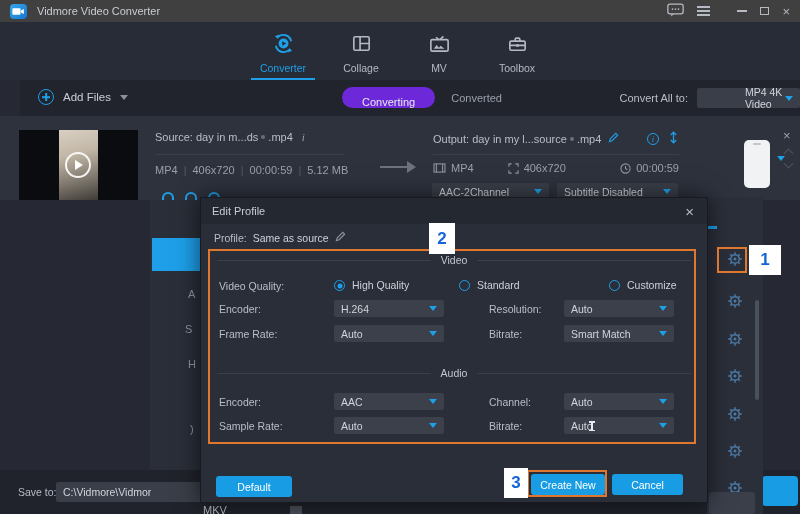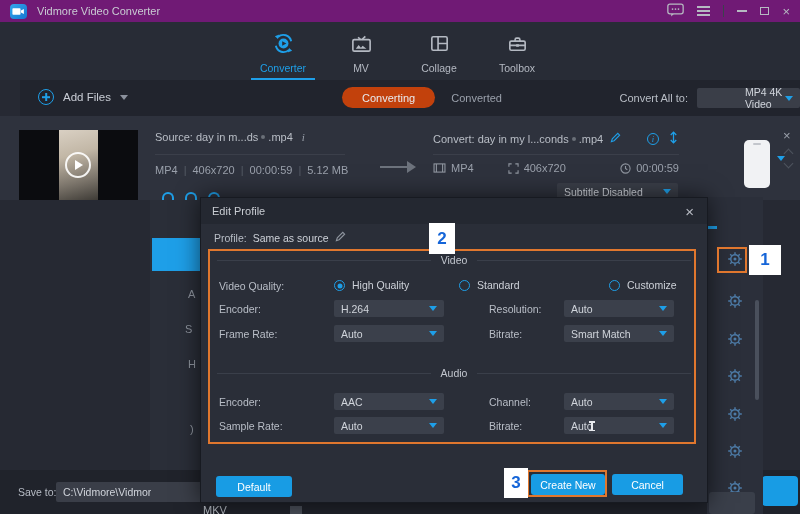--- a/index.html
+++ b/index.html
@@ -7,21 +7,21 @@
   #app {
     position:relative; width:800px; height:514px; overflow:hidden;
     font-family:"Liberation Sans", sans-serif; color:#c6cad2; background:#262933;
     font-size:11px; -webkit-font-smoothing:antialiased;
   }
   .abs { position:absolute; }
   .row { display:flex; align-items:center; }
   .dim { color:#9aa0ab; }
 
   
-  #titlebar { left:0; top:0; width:800px; height:22px; background:#701a75; display:flex; align-items:center; z-index:6; }
+  #titlebar { left:0; top:0; width:800px; height:22px; background:#404040; display:flex; align-items:center; z-index:6; }
   .logo { width:17px; height:15px; margin-left:10px; border-radius:4px;
           background:linear-gradient(135deg,#35a7ec,#1577d2); display:flex; align-items:center; justify-content:center; }
   #win-title { margin-left:10px; font-size:11px; color:#c9ccd3; }
   .winctl { display:flex; align-items:center; margin-left:auto; margin-right:10px; gap:13px; color:#b6bac2; }
   .hamb { display:flex; flex-direction:column; gap:2.5px; }
   .hamb div { width:13px; height:1.5px; background:#b6bac2; }
   .vsep { width:1px; height:12px; background:#3c414c; }
   .minbar { width:10px; height:1.5px; background:#b6bac2; }
   .maxbox { width:9px; height:8px; border:1.2px solid #b6bac2; }
   .xglyph { font-size:13px; line-height:1; }
@@ -35,21 +35,21 @@
   .tab.active::after { content:""; position:absolute; left:3px; right:3px; bottom:0; height:2px; background:#1e9fe8; }
 
   
   #toolbar { left:0; top:80px; width:800px; height:36px; background:#21242d; z-index:6;margin-left:20px; }
   .pluscirc { width:16px; height:16px; border:1.6px solid #1e9fe8; border-radius:50%; position:relative; }
   .pluscirc::before, .pluscirc::after { content:""; position:absolute; background:#1e9fe8; }
   .pluscirc::before { left:50%; top:3px; bottom:3px; width:1.6px; transform:translateX(-50%); }
   .pluscirc::after  { top:50%; left:3px; right:3px; height:1.6px; transform:translateY(-50%); }
   .caret { width:0; height:0; border-left:4px solid transparent; border-right:4px solid transparent; border-top:5px solid #1e9fe8; }
   .caret.gray { border-top-color:#8b919c; }
-  .pill { background:#c2410c; border-radius:11px; height:21px; padding:0 20px; display:flex; align-items:center; color:#e8eaee; }
+  .pill { background:#6d28d9; border-radius:11px; height:21px; padding:0 20px; display:flex; align-items:flex-end; color:#e8eaee; }
   .dd { background:#3a3e48; border-radius:2px; height:17px; display:flex; align-items:center; justify-content:space-between;
         padding:0 7px; font-size:10.5px; color:#d0d4db; }
 
   
   #filerow { left:0; top:116px; width:800px; height:84px; background:#2e323d; z-index:6; }
   .thumb { position:absolute; left:19px; top:14px; width:119px; height:70px; background:#0b0c0f; overflow:hidden; }
   .thumb .pic { position:absolute; left:40px; top:0; width:39px; height:70px;
                 background:linear-gradient(165deg,#d9d0c3 0%,#c2b7a6 35%,#8a8confid 0,#7e776d 65%,#3e3b36 100%);
                 background:linear-gradient(165deg,#d9d0c3 0%,#c2b7a6 35%,#7e776d 70%,#3e3b36 100%); }
   .playring { position:absolute; left:46px; top:22px; width:26px; height:26px; border:2px solid rgba(255,255,255,.9);
@@ -149,38 +149,38 @@
             <circle cx="12" cy="12" r="5.2" fill="#1e9fe8"></circle>
             <polygon points="10.6,9.6 15,12 10.6,14.4" fill="#282c36"></polygon>
           </svg>
       </span>
       <span class="tlabel">Converter</span>
     </div>
     <div class="tab">
       <span>
         <svg width="23" height="23" viewBox="0 0 24 24">
             <g fill="none" stroke="#b4b9c2" stroke-width="1.7">
+              <rect x="4" y="5" width="16" height="14" rx="1.5"></rect>
+              <path d="M10.5 5v14M10.5 12H20"></path>
+            </g>
+          </svg>
+      </span>
+      <span class="tlabel">Collage</span>
+    </div>
+    <div class="tab">
+      <span>
+        <svg width="23" height="23" viewBox="0 0 24 24">
+            <g fill="none" stroke="#b4b9c2" stroke-width="1.7">
               <path d="M8.5 5.5L11 8M16 4.5l-3.5 3.5"></path>
               <rect x="3" y="8" width="18" height="12" rx="1.5"></rect>
             </g>
             <path d="M6 17.5l3-4 2.4 3 1.8-2.2 4 3.2z" fill="#b4b9c2"></path>
           </svg>
       </span>
       <span class="tlabel">MV</span>
-    </div>
-    <div class="tab">
-      <span>
-        <svg width="23" height="23" viewBox="0 0 24 24">
-            <g fill="none" stroke="#b4b9c2" stroke-width="1.7">
-              <rect x="4" y="5" width="16" height="14" rx="1.5"></rect>
-              <path d="M10.5 5v14M10.5 12H20"></path>
-            </g>
-          </svg>
-      </span>
-      <span class="tlabel">Collage</span>
     </div>
     <div class="tab">
       <span>
         <svg width="23" height="23" viewBox="0 0 24 24">
             <g fill="none" stroke="#b4b9c2" stroke-width="1.7">
               <rect x="4" y="9.5" width="16" height="9.5" rx="1.5"></rect>
               <path d="M9.5 9.5V8a1.6 1.6 0 0 1 1.6-1.6h1.8A1.6 1.6 0 0 1 14.5 8v1.5M4 14h16"></path>
             </g>
             <rect x="10.6" y="12.8" width="2.8" height="2.6" fill="#b4b9c2"></rect>
           </svg>
@@ -234,21 +234,21 @@
         <span class="metasep">|</span>
       <span>5.12 MB</span>
     </div>
     <div class="sliver" style="left:162px; top:76px;"></div>
     <div class="sliver" style="left:185px; top:76px;"></div>
     <div class="sliver" style="left:208px; top:76px;"></div>
 
     <div class="arrowline" style="left:380px; top:50px;"></div>
 
     <div class="row abs" style="left:433px; top:15px; width:246px;">
-      <span style="color:#b9bec6;">Convert: day in my l...conds</span>
+      <span style="color:#b9bec6;">Output: day in my l...source</span>
       <span class="dot-ic"></span>
       <span style="color:#b9bec6;">.mp4</span>
       <span style="margin-left:7px;">
         <svg width="11" height="11" viewBox="0 0 12 12">
             <path d="M1.5 10.5l1-3 6-6 2 2-6 6-3 1z" fill="none" stroke="#1e9fe8" stroke-width="1.2"></path>
           </svg>
       </span>
       <span style="margin-left:auto;" class="infocirc">i</span>
       <span style="margin-left:9px;">
         <svg width="11" height="13" viewBox="0 0 12 14">
@@ -279,20 +279,24 @@
           </svg>
         <span>406x720</span>
       </span>
       <span class="row" style="gap:5px; margin-left:auto;">
         <svg width="11" height="11" viewBox="0 0 12 12">
             <circle cx="6" cy="6" r="5" fill="none" stroke="#8f959f" stroke-width="1.2"></circle>
             <path d="M6 3.2V6l2 1.4" fill="none" stroke="#8f959f" stroke-width="1.2"></path>
           </svg>
         <span>00:00:59</span>
       </span>
+    </div>
+    <div class="dd abs" style="left:432px; top:67px; width:117px;">
+      <span>AAC-2Channel</span>
+      <span class="caret"></span>
     </div>
     <div class="dd abs" style="left:557px; top:67px; width:121px;">
       <span>Subtitle Disabled</span>
       <span class="caret"></span>
     </div>
 
     <div class="phone"></div>
     <div class="caret abs" style="left:777px; top:40px;"></div>
     <span class="abs" style="left:783px; top:12px; color:#9ba1ab; font-size:13px;">×</span>
     <div class="chev up abs" style="left:785px; top:34px;"></div>

